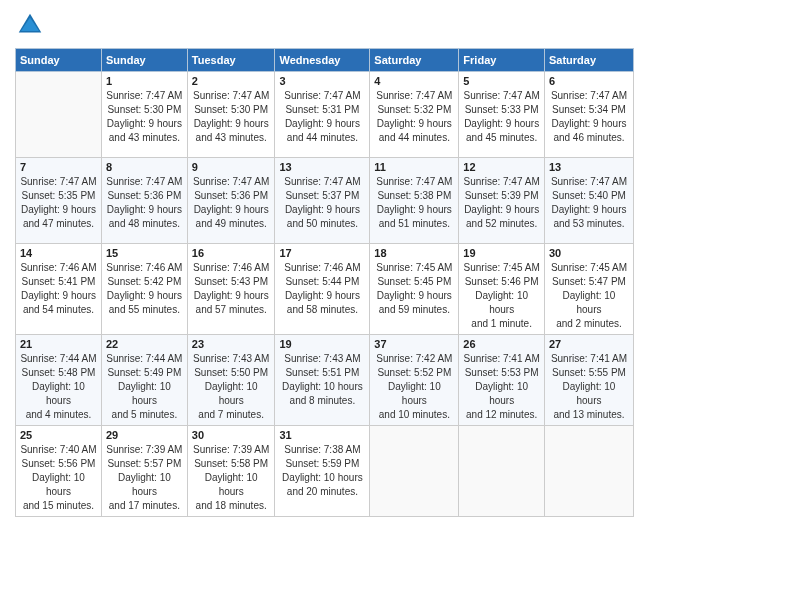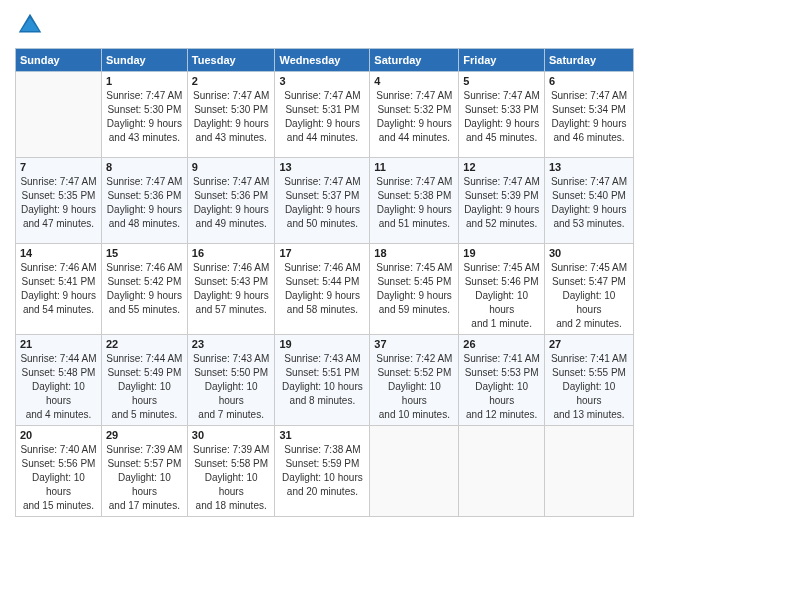--- a/index.html
+++ b/index.html
@@ -243,21 +243,21 @@
             <span class="day-number">26</span>
             <div class="day-info">Sunrise: 7:41 AM<br>Sunset: 5:53 PM<br>Daylight: 10 hours<br>and 12 minutes.</div>
           </td>
           <td>
             <span class="day-number">27</span>
             <div class="day-info">Sunrise: 7:41 AM<br>Sunset: 5:55 PM<br>Daylight: 10 hours<br>and 13 minutes.</div>
           </td>
         </tr>
         <tr>
           <td>
-            <span class="day-number">20</span>
+            <span class="day-number">25</span>
             <div class="day-info">Sunrise: 7:40 AM<br>Sunset: 5:56 PM<br>Daylight: 10 hours<br>and 15 minutes.</div>
           </td>
           <td>
             <span class="day-number">29</span>
             <div class="day-info">Sunrise: 7:39 AM<br>Sunset: 5:57 PM<br>Daylight: 10 hours<br>and 17 minutes.</div>
           </td>
           <td>
             <span class="day-number">30</span>
             <div class="day-info">Sunrise: 7:39 AM<br>Sunset: 5:58 PM<br>Daylight: 10 hours<br>and 18 minutes.</div>
           </td>

